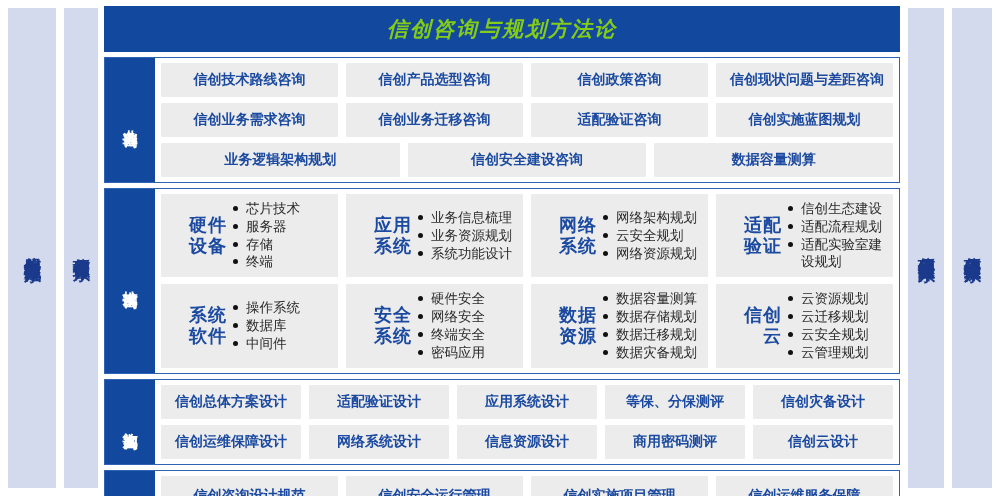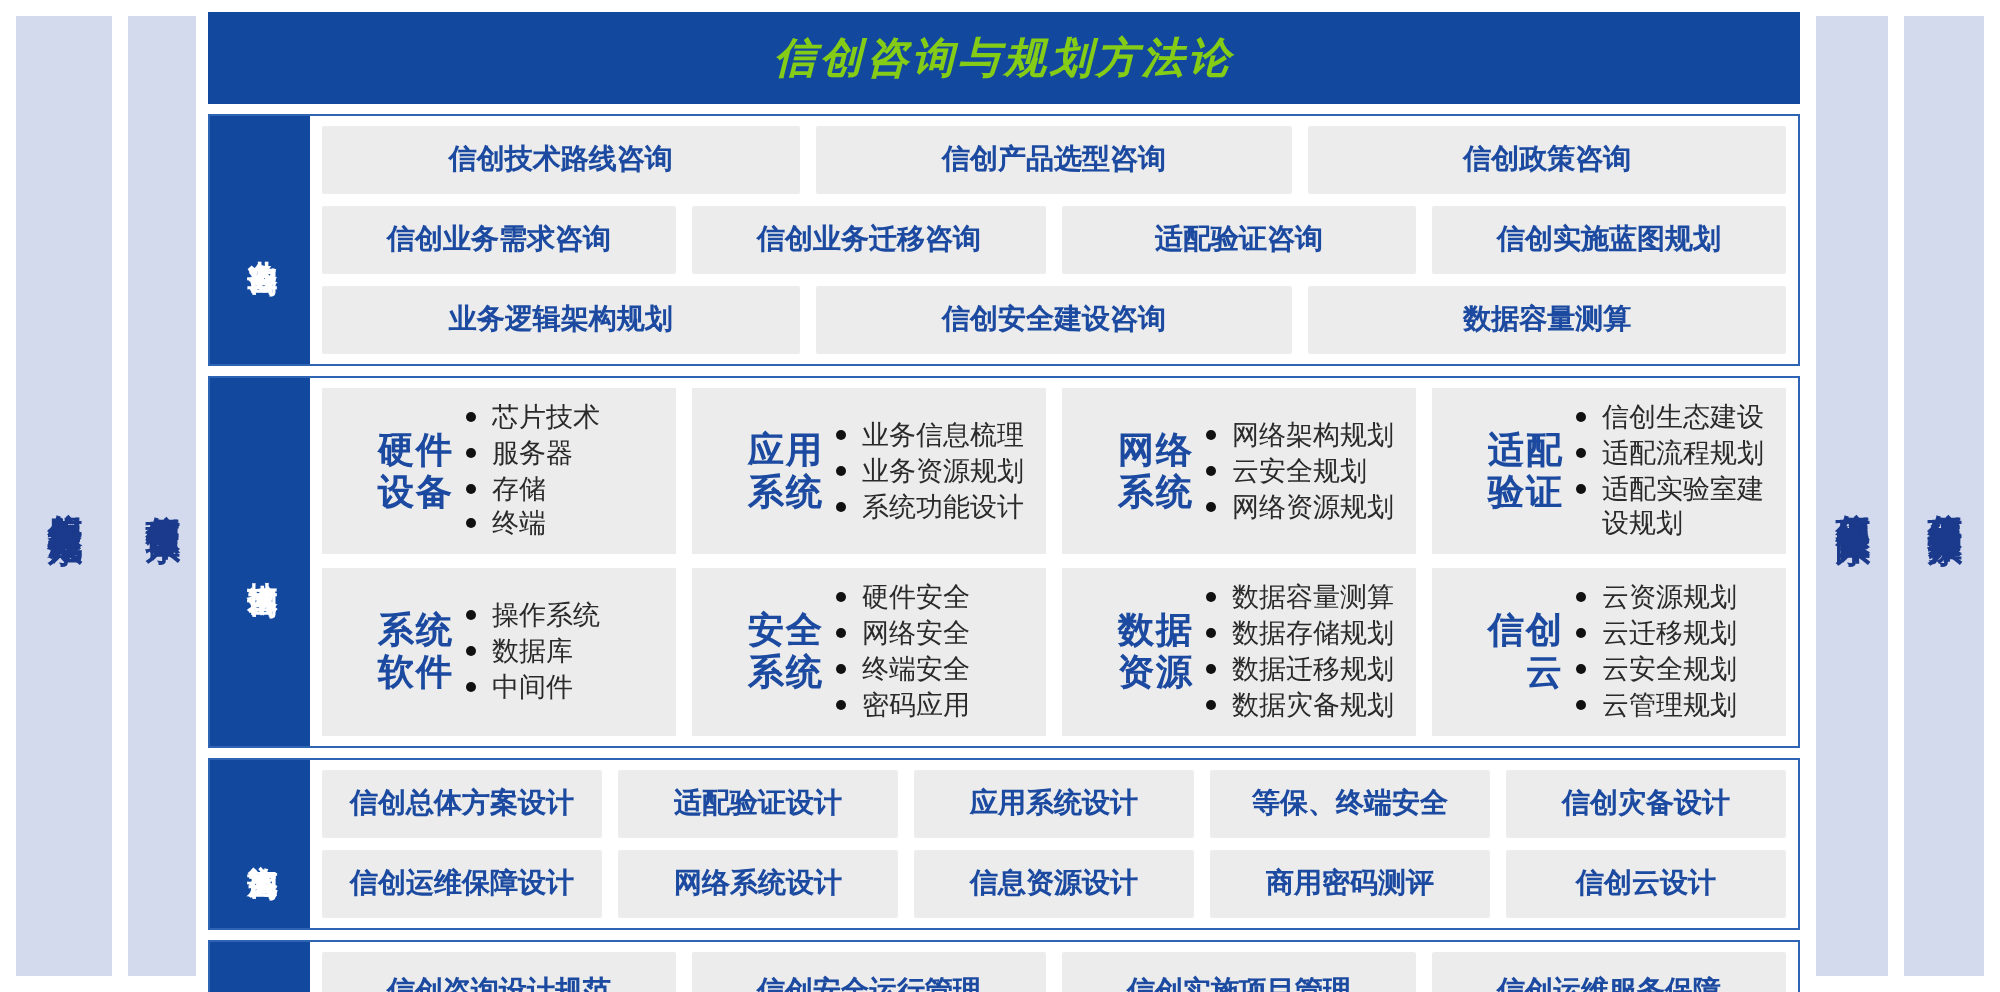--- a/index.html
+++ b/index.html
@@ -204,20 +204,21 @@
 
     <div class="section" id="sec-business">
       <div class="sec-label">
         <span class="vtext">业务咨询</span>
       </div>
       <div class="sec-body">
         <div class="chip-row">
           <div class="chip">信创技术路线咨询</div>
           <div class="chip">信创产品选型咨询</div>
           <div class="chip">信创政策咨询</div>
+          <div class="chip">信创现状问题与差距咨询</div>
         </div>
         <div class="chip-row">
           <div class="chip">信创业务需求咨询</div>
           <div class="chip">信创业务迁移咨询</div>
           <div class="chip">适配验证咨询</div>
           <div class="chip">信创实施蓝图规划</div>
         </div>
         <div class="chip-row">
           <div class="chip">业务逻辑架构规划</div>
           <div class="chip">信创安全建设咨询</div>
@@ -335,21 +336,21 @@
 
     <div class="section" id="sec-implementation">
       <div class="sec-label">
         <span class="vtext">实施咨询</span>
       </div>
       <div class="sec-body">
         <div class="chip-row">
           <div class="chip">信创总体方案设计</div>
           <div class="chip">适配验证设计</div>
           <div class="chip">应用系统设计</div>
-          <div class="chip">等保、终端安全</div>
+          <div class="chip">等保、分保测评</div>
           <div class="chip">信创灾备设计</div>
         </div>
         <div class="chip-row">
           <div class="chip">信创运维保障设计</div>
           <div class="chip">网络系统设计</div>
           <div class="chip">信息资源设计</div>
           <div class="chip">商用密码测评</div>
           <div class="chip">信创云设计</div>
         </div>
       </div>

